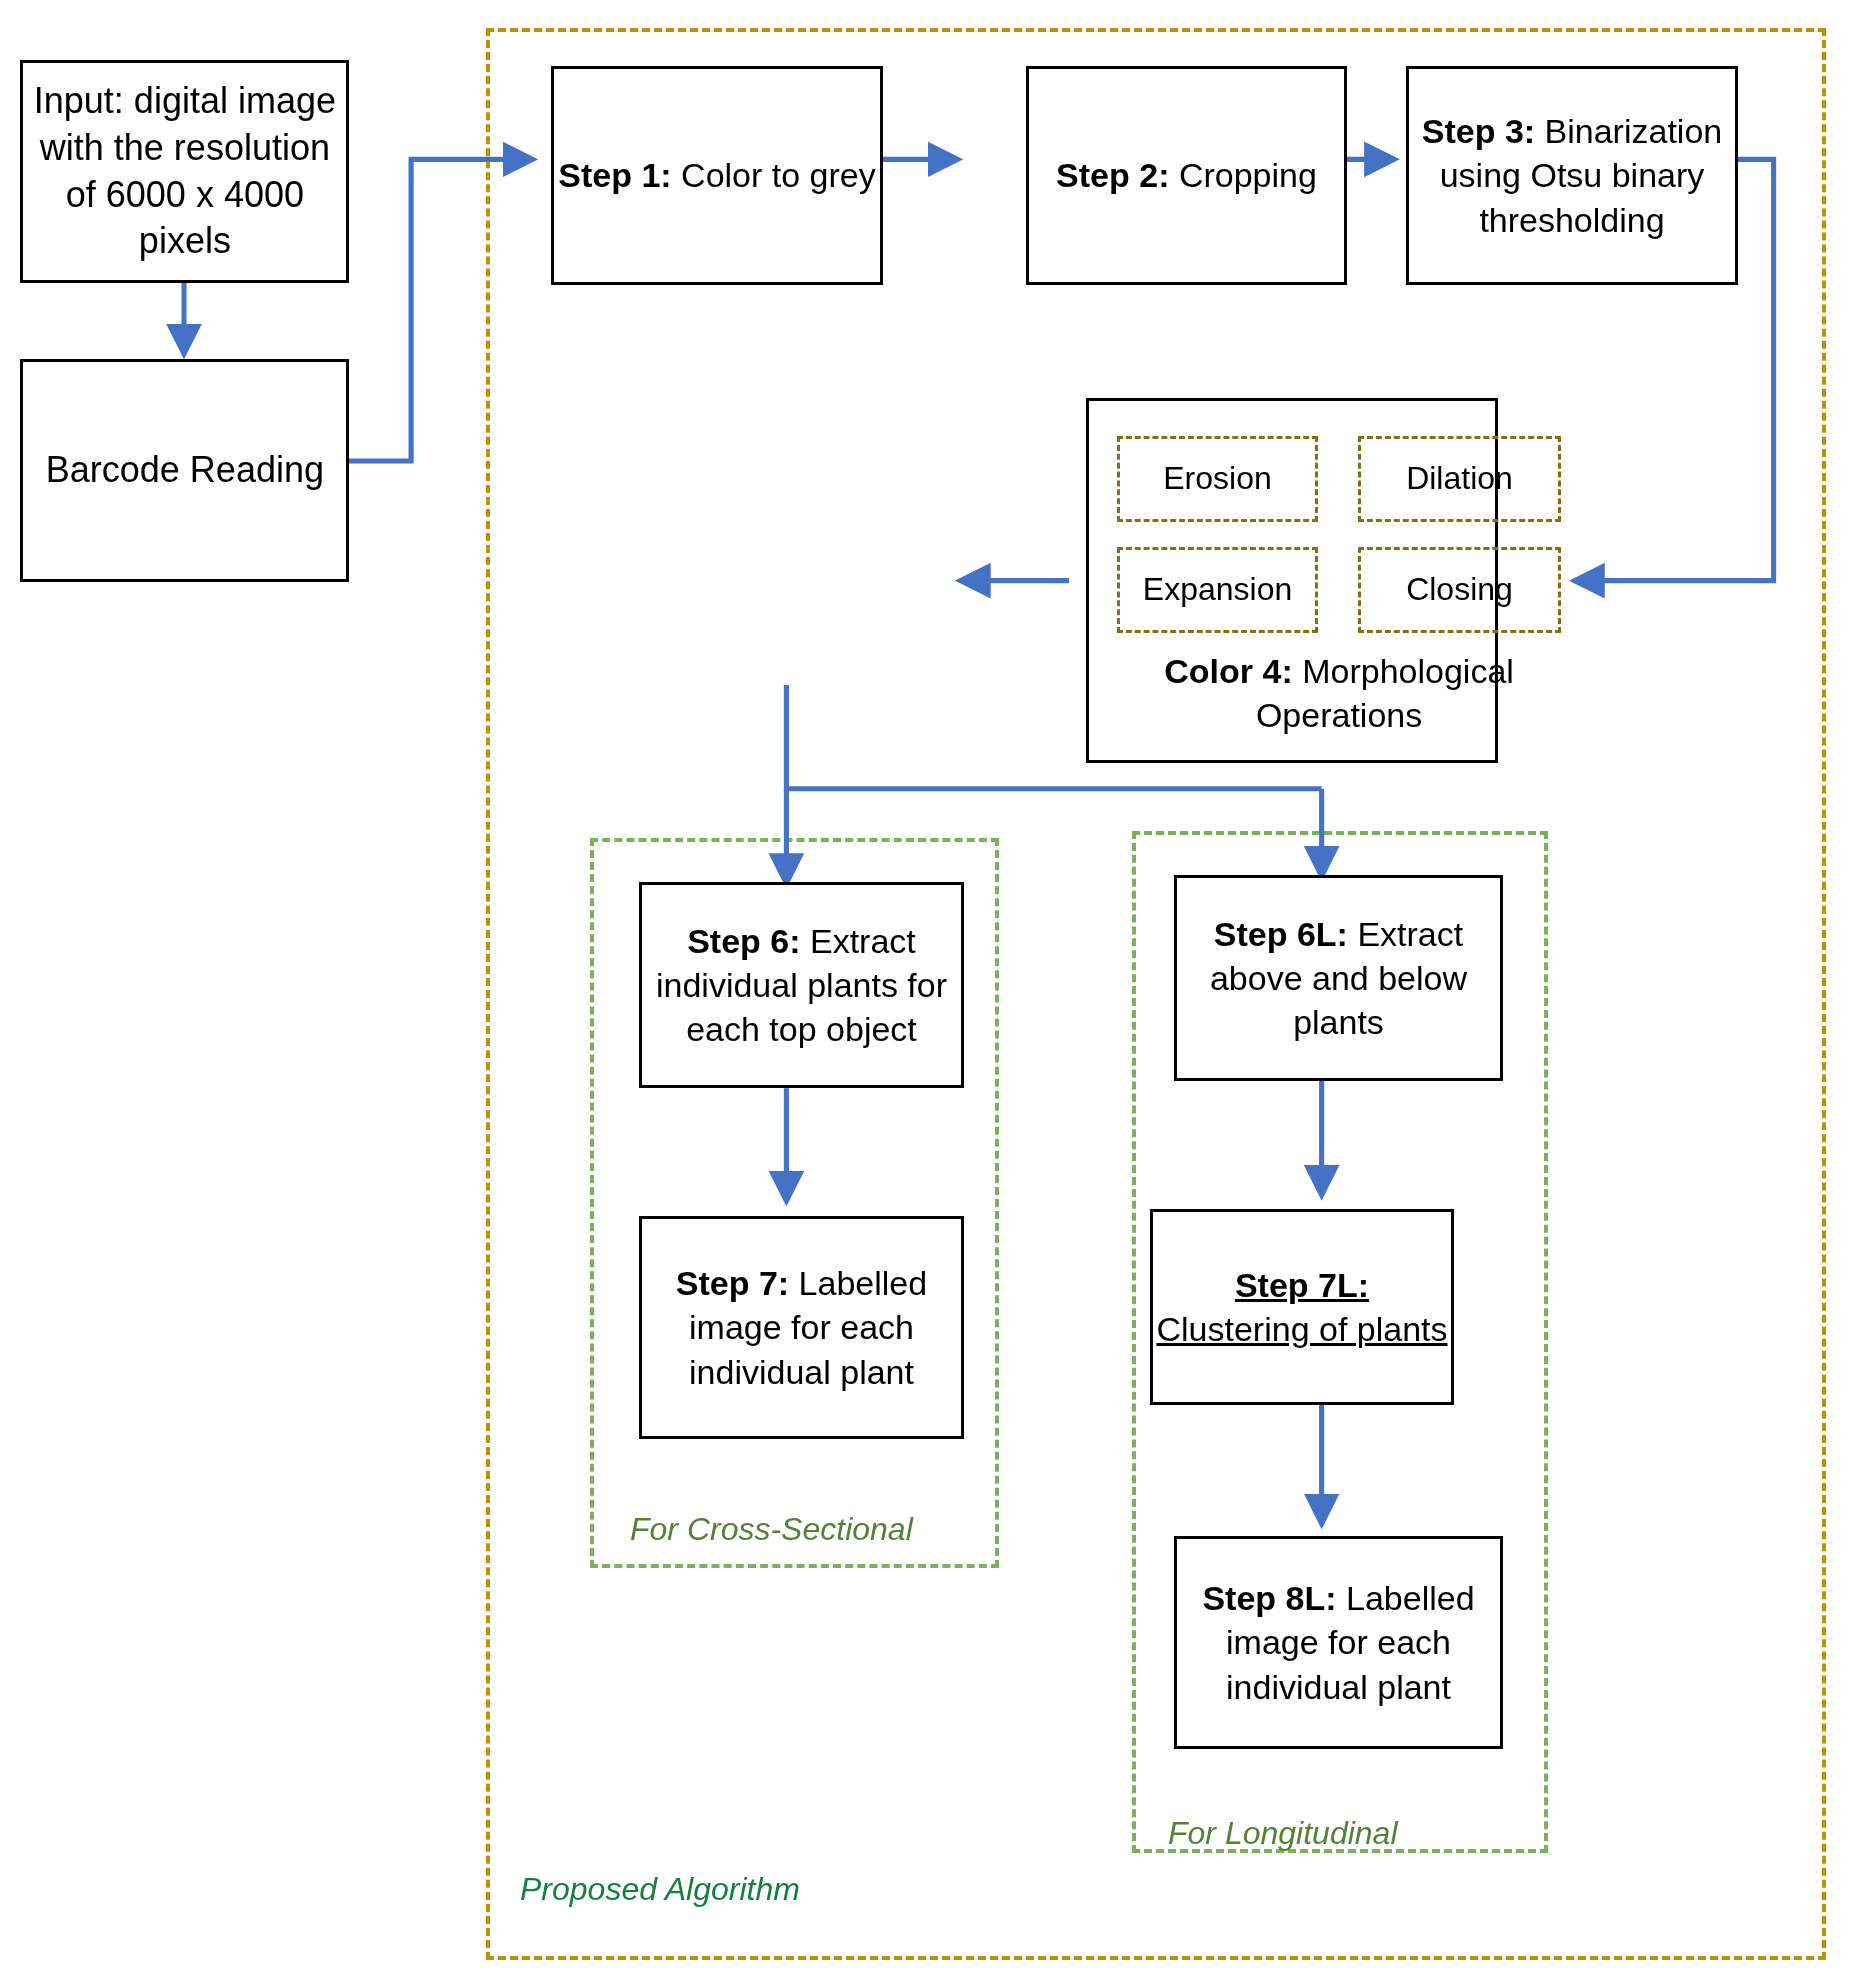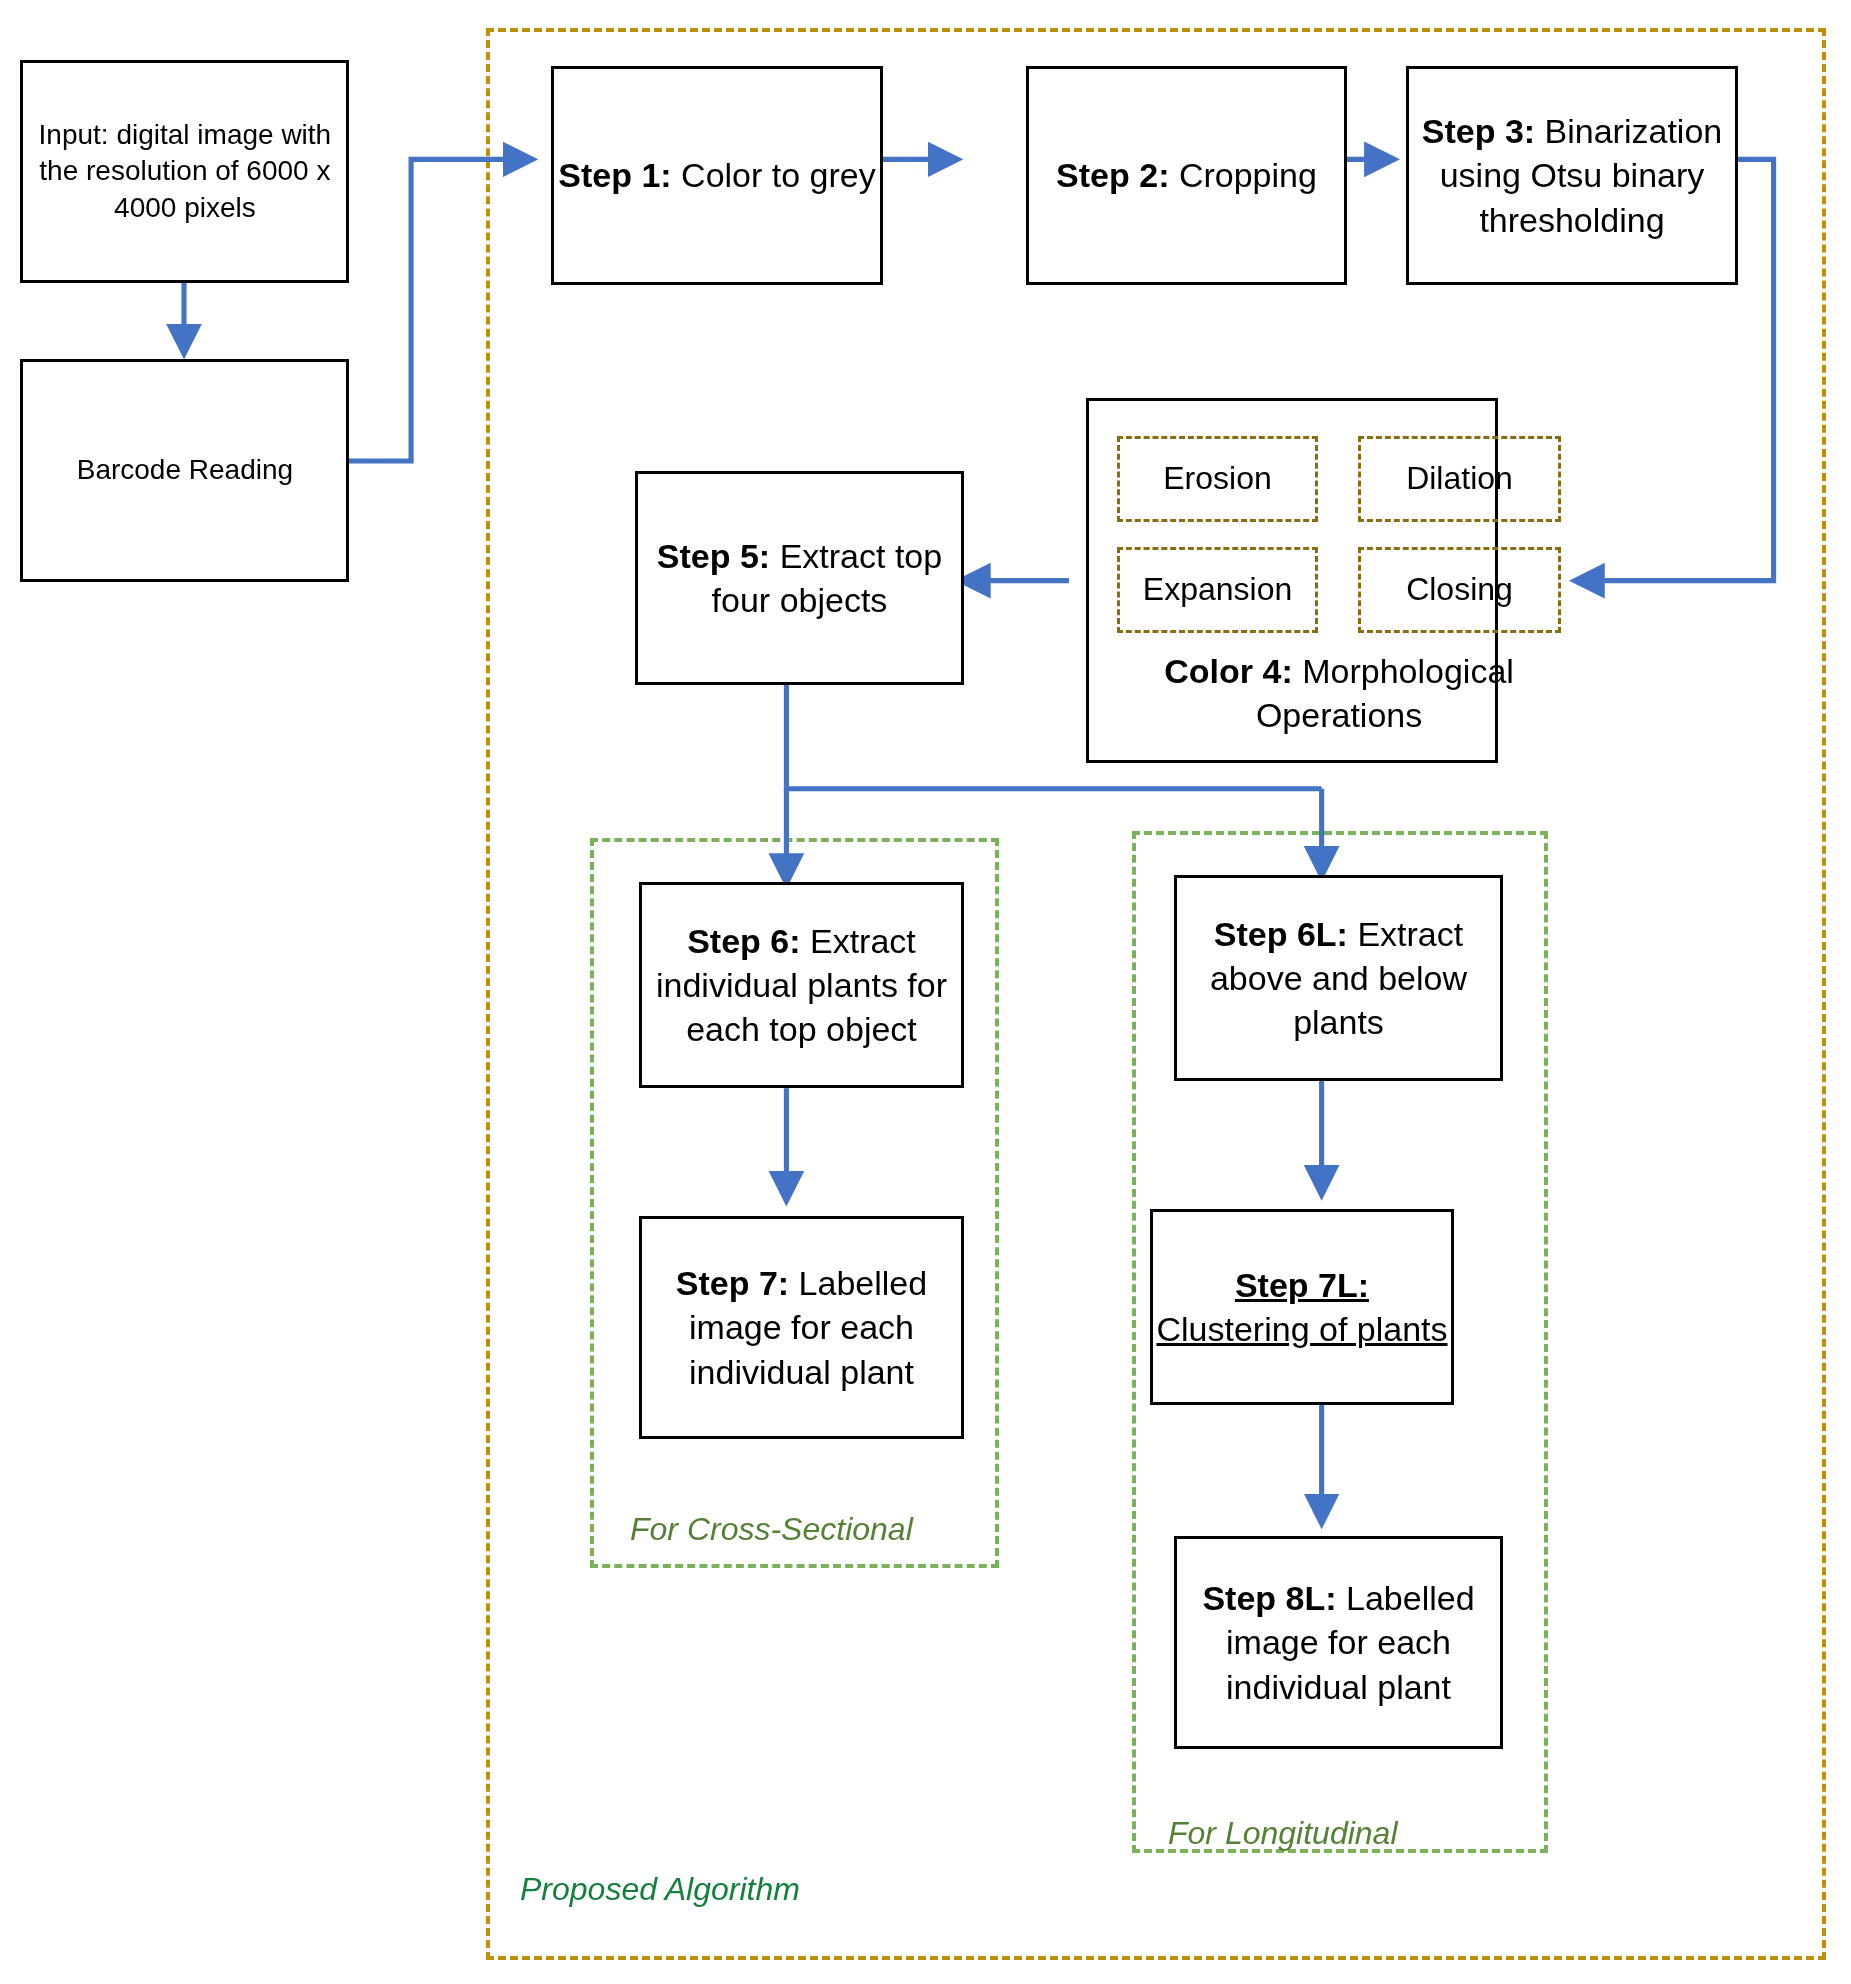--- a/index.html
+++ b/index.html
@@ -56,21 +56,21 @@
     z-index:6;
     margin-top:32px;
   }
   .cap-green{color:#548235;}
   .cap-gold{color:#15803d;}
 
   
   #wires{position:absolute;left:0;top:0;width:1851px;height:1985px;z-index:3;pointer-events:none;}
 
   
-  .fs-in{font-size:28px;text-align:center;}
+  .fs-in{font-size:36px;text-align:center;}
   .fs-step{font-size:34px;}
   .fs-morph{font-size:32px;}
   .fs-cap{font-size:32px;}
 </style>
 </head>
 <body>
 
 <div id="stage">
 
   <div class="dashed-gold" style="left:486px;top:28px;width:1340px;height:1932px;"></div>
@@ -150,25 +150,20 @@
       </div>
       <div class="dashed-gold-small fs-morph" style="left:241px;top:111px;width:203px;height:86px;">
         <span>Closing</span>
       </div>
     </div>
     <div class="fs-step" style="position:absolute;left:14.6px;top:248px;width:471px;text-align:center;line-height:1.30;">
       <b>Color 4:</b><span> Morphological Operations</span>
     </div>
   </div>
 
-  <div class="box fs-step" style="left:635px;top:471px;width:329px;height:214px;">
-    <span class="txt">
-      <b>Step 5:</b><span> Extract top four objects</span>
-    </span>
-  </div>
 
   <div class="box fs-step" style="left:639px;top:882px;width:325px;height:206px;justify-content:center;">
     <span class="txt" style="width:343px;white-space:normal;">
       <b>Step 6:</b><span> Extract individual plants for each top object</span>
     </span>
   </div>
 
   <div class="box fs-step" style="left:639px;top:1216px;width:325px;height:223px;justify-content:center;">
     <span class="txt">
       <b>Step 7:</b><span> Labelled image for each individual plant</span>

